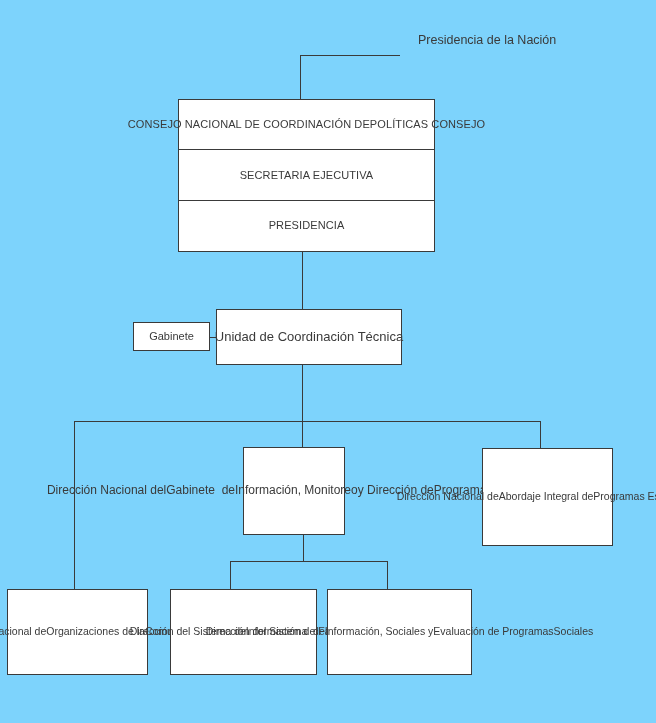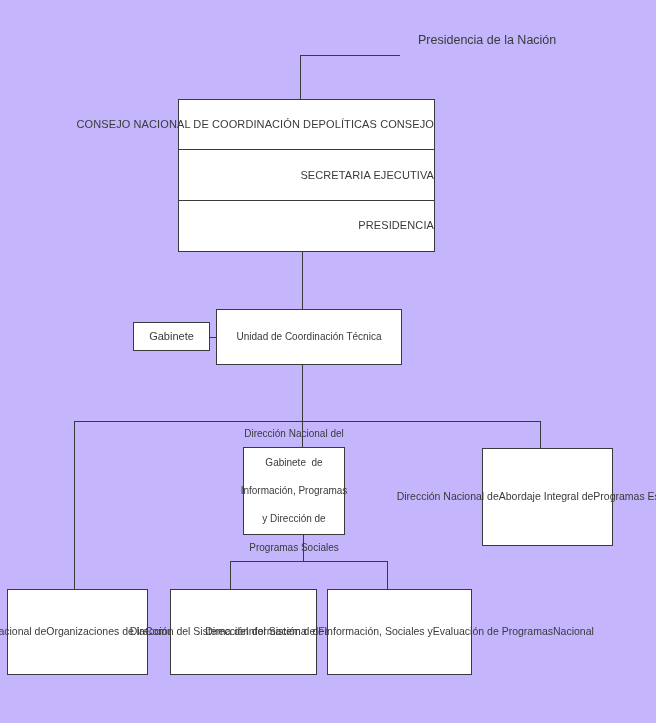--- a/index.html
+++ b/index.html
@@ -6,21 +6,21 @@
   html, body { background: #ffffff; }
   body {
     font-family: "Liberation Sans", sans-serif;
     color: #3a3a3a;
     -webkit-font-smoothing: antialiased;
   }
   .canvas {
     position: relative;
     width: 656px;
     height: 723px;
-    background: #c4b5fd;
+    background: #7dd3fc;
     overflow: hidden;
   }
   .floating-label {
     position: absolute;
     font-size: 12.5px;
     color: #3a3a3a;
     white-space: nowrap;
   }
   .node {
     position: absolute;
@@ -36,31 +36,31 @@
     padding: 2px 14px;
   }
   .node .ln { white-space: pre; }
   .stack {
     display: block;
     padding: 0;
   }
   .stack-row {
     display: flex;
     align-items: center;
-    justify-content: flex-end;
+    justify-content: center;
     text-align: center;
     border-bottom: 1px solid #3a3a3a;
     font-size: 11px;
     line-height: 1.35;
     letter-spacing: 0.1px;
   }
   .stack-row:last-child { border-bottom: none; }
-  .unidad { font-size: 10px; }
+  .unidad { font-size: 13px; }
   .gabinete { font-size: 11px; }
-  .central { font-size: 10px; line-height: 1.42; flex-direction: column; }
+  .central { font-size: 12px; line-height: 1.42; }
   .hline, .vline { position: absolute; background: #3a3a3a; }
   .hline { height: 1px; }
   .vline { width: 1px; }
 </style>
 </head>
 <body>
 
 <div class="canvas">
 
   <div class="floating-label" style="left:418px; top:33px;">Presidencia de la Nación</div>
@@ -98,21 +98,21 @@
   <div class="hline" style="left:74px; top:421px; width:467px;"></div>
   <div class="vline" style="left:74px; top:421px; height:168px;"></div>
   <div class="vline" style="left:302px; top:421px; height:26px;"></div>
   <div class="vline" style="left:540px; top:421px; height:27px;"></div>
 
   <div class="node central" style="left:243px; top:447px; width:102px; height:88px;">
       <span class="ln">Dirección Nacional del</span>
       <br>
       <span class="ln">Gabinete  de</span>
       <br>
-      <span class="ln">Información, Programas</span>
+      <span class="ln">Información, Monitoreo</span>
       <br>
       <span class="ln">y Dirección de</span>
       <br>
       <span class="ln">Programas Sociales</span>
     </div>
 
   <div class="node" style="left:482px; top:448px; width:131px; height:98px;">
       <span class="ln">Dirección Nacional de</span>
       <br>
       <span class="ln">Abordaje Integral de</span>
@@ -139,16 +139,16 @@
       <span class="ln">Información de Familias</span>
     </div>
 
   <div class="node" style="left:327px; top:589px; width:145px; height:86px;">
       <span class="ln">Dirección del Sistema  de</span>
       <br>
       <span class="ln">Información, Sociales y</span>
       <br>
       <span class="ln">Evaluación de Programas</span>
       <br>
-      <span class="ln">Nacional</span>
+      <span class="ln">Sociales</span>
     </div>
 
 </div>
 
 </body></html>

